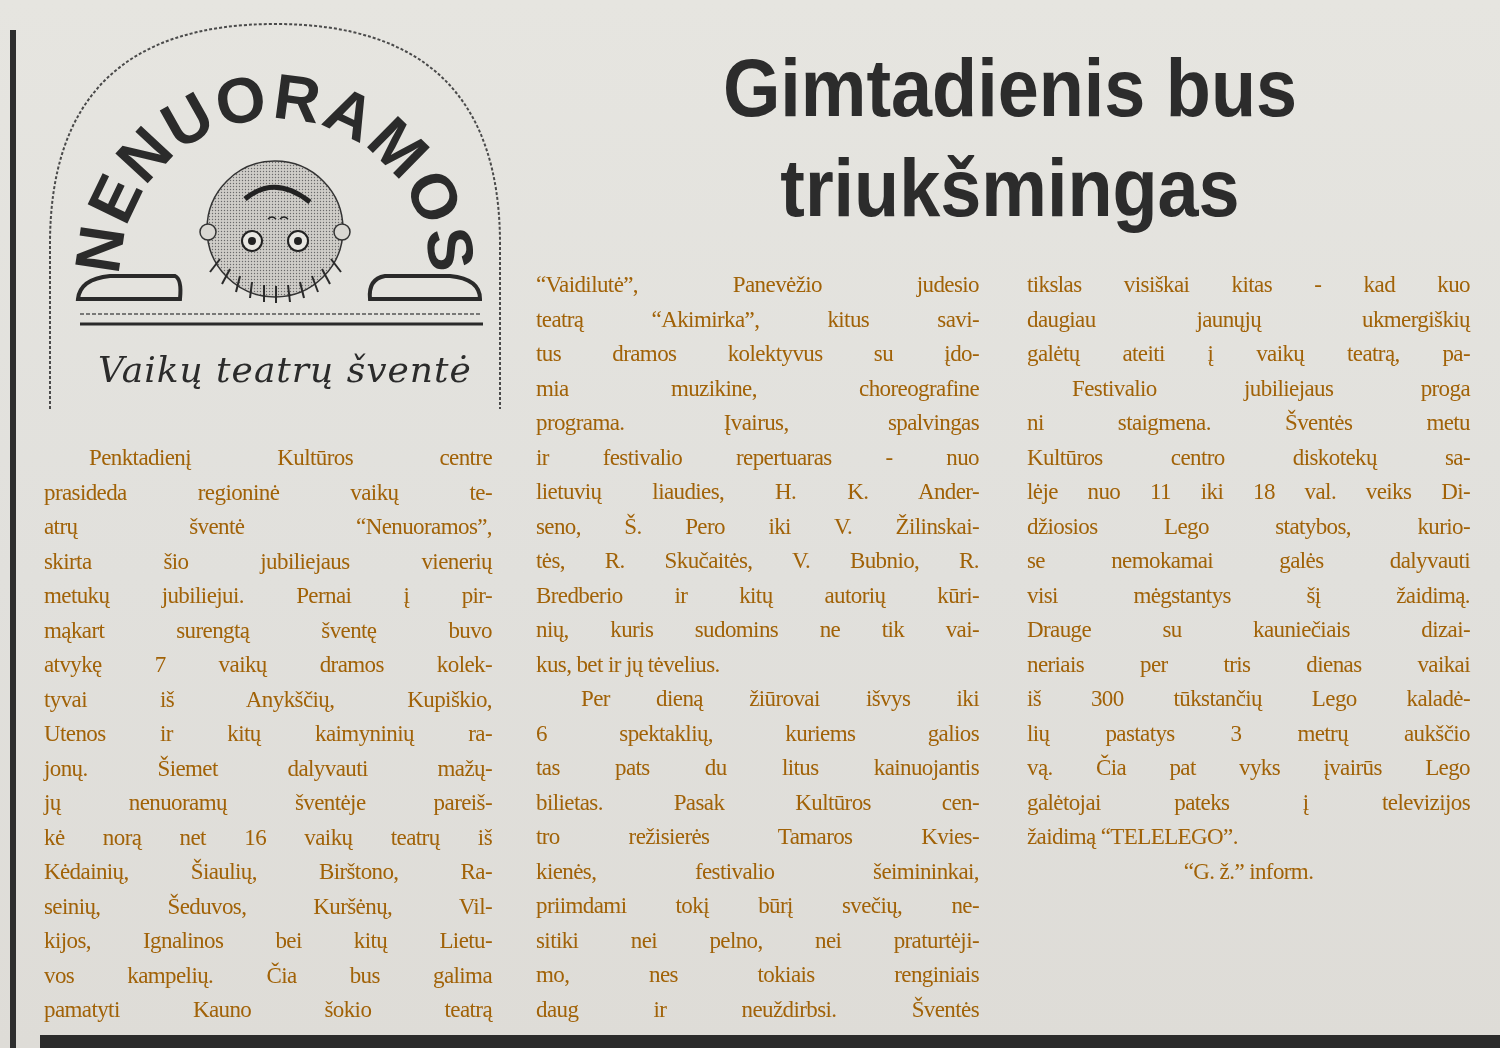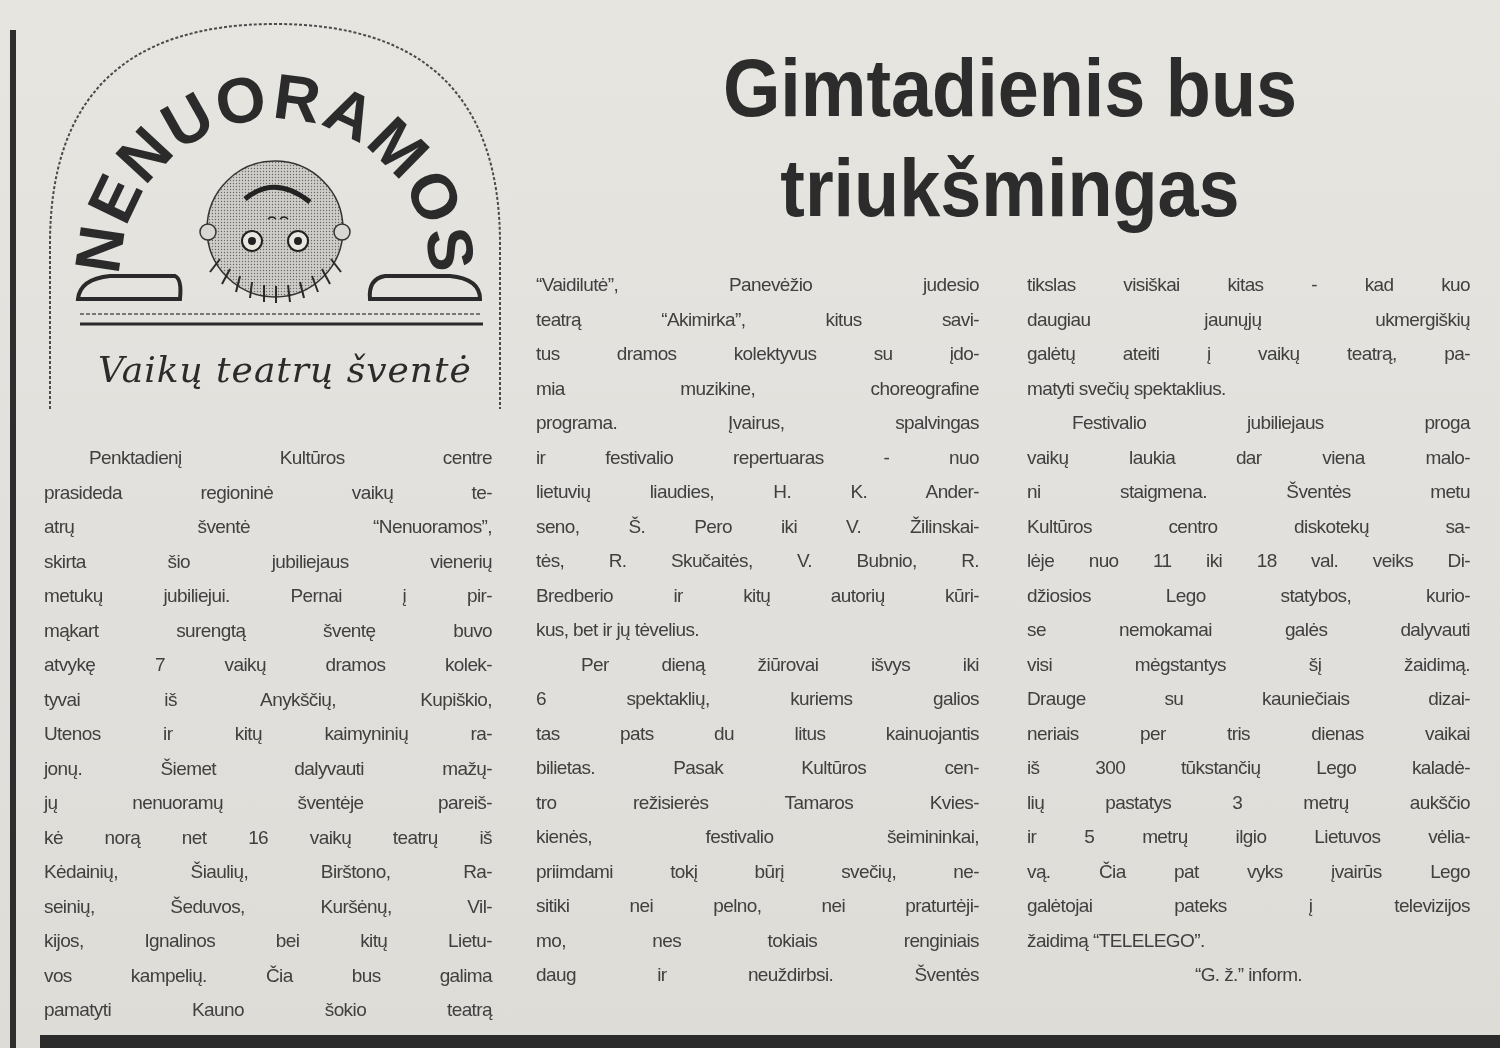--- a/index.html
+++ b/index.html
@@ -39,23 +39,23 @@
       text-align: center;
       font-family: "Liberation Sans", sans-serif; font-weight: bold;
       font-size: 82px; line-height: 100px; color: #2c2c2c;
       letter-spacing: 0px;
       transform: scaleX(0.9); transform-origin: center top;
     }
     .headline div { white-space: nowrap; }
     
     .col {
       position: absolute;
-      font-family: Liberation Sans, sans-serif;
-      font-size: 19px; line-height: 34.5px;
-      color: #404040;
+      font-family: Liberation Serif, serif;
+      font-size: 23px; line-height: 34.5px;
+      color: #a16207;
     }
     .col .line {
       display: block; white-space: nowrap;
       text-align: justify; text-align-last: justify;
       height: 34.5px;
     }
     .col .line.last { text-align-last: left; }
     .col .line.indent { padding-left: 45px; }
     .col .line.center { text-align: center; text-align-last: center; }
     .col1 { left: 44px; top: 441px; width: 448px; letter-spacing: -0.6px; }
@@ -152,50 +152,48 @@
   <span class="line">“Vaidilutė”, Panevėžio judesio</span>
   <span class="line">teatrą “Akimirka”, kitus savi-</span>
   <span class="line">tus dramos kolektyvus su įdo-</span>
   <span class="line">mia muzikine, choreografine</span>
   <span class="line">programa. Įvairus, spalvingas</span>
   <span class="line">ir festivalio repertuaras - nuo</span>
   <span class="line">lietuvių liaudies, H. K. Ander-</span>
   <span class="line">seno, Š. Pero iki V. Žilinskai-</span>
   <span class="line">tės, R. Skučaitės, V. Bubnio, R.</span>
   <span class="line">Bredberio ir kitų autorių kūri-</span>
+  <span class="line">nių, kuris sudomins ne tik vai-</span>
   <span class="line last">kus, bet ir jų tėvelius.</span>
   <span class="line indent">Per dieną žiūrovai išvys iki</span>
   <span class="line">6 spektaklių, kuriems galios</span>
   <span class="line">tas pats du litus kainuojantis</span>
   <span class="line">bilietas. Pasak Kultūros cen-</span>
   <span class="line">tro režisierės Tamaros Kvies-</span>
   <span class="line">kienės, festivalio šeimininkai,</span>
   <span class="line">priimdami tokį būrį svečių, ne-</span>
   <span class="line">sitiki nei pelno, nei praturtėji-</span>
   <span class="line">mo, nes tokiais renginiais</span>
   <span class="line">daug ir neuždirbsi. Šventės</span>
 </div>
 
 <div class="col col3">
   <span class="line">tikslas visiškai kitas - kad kuo</span>
   <span class="line">daugiau jaunųjų ukmergiškių</span>
   <span class="line">galėtų ateiti į vaikų teatrą, pa-</span>
-  <span class="line last">matyti svečių spektaklius.</span>
   <span class="line indent">Festivalio jubiliejaus proga</span>
-  <span class="line">vaikų laukia dar viena malo-</span>
   <span class="line">ni staigmena. Šventės metu</span>
   <span class="line">Kultūros centro diskotekų sa-</span>
   <span class="line">lėje nuo 11 iki 18 val. veiks Di-</span>
   <span class="line">džiosios Lego statybos, kurio-</span>
   <span class="line">se nemokamai galės dalyvauti</span>
   <span class="line">visi mėgstantys šį žaidimą.</span>
   <span class="line">Drauge su kauniečiais dizai-</span>
   <span class="line">neriais per tris dienas vaikai</span>
   <span class="line">iš 300 tūkstančių Lego kaladė-</span>
   <span class="line">lių pastatys 3 metrų aukščio</span>
-  <span class="line">ir 5 metrų ilgio Lietuvos vėlia-</span>
   <span class="line">vą. Čia pat vyks įvairūs Lego</span>
   <span class="line">galėtojai pateks į televizijos</span>
   <span class="line last">žaidimą “TELELEGO”.</span>
   <span class="line center">“G. ž.” inform.</span>
 </div>
 
 <div class="bottom-rule"></div>
 
 </body></html>

